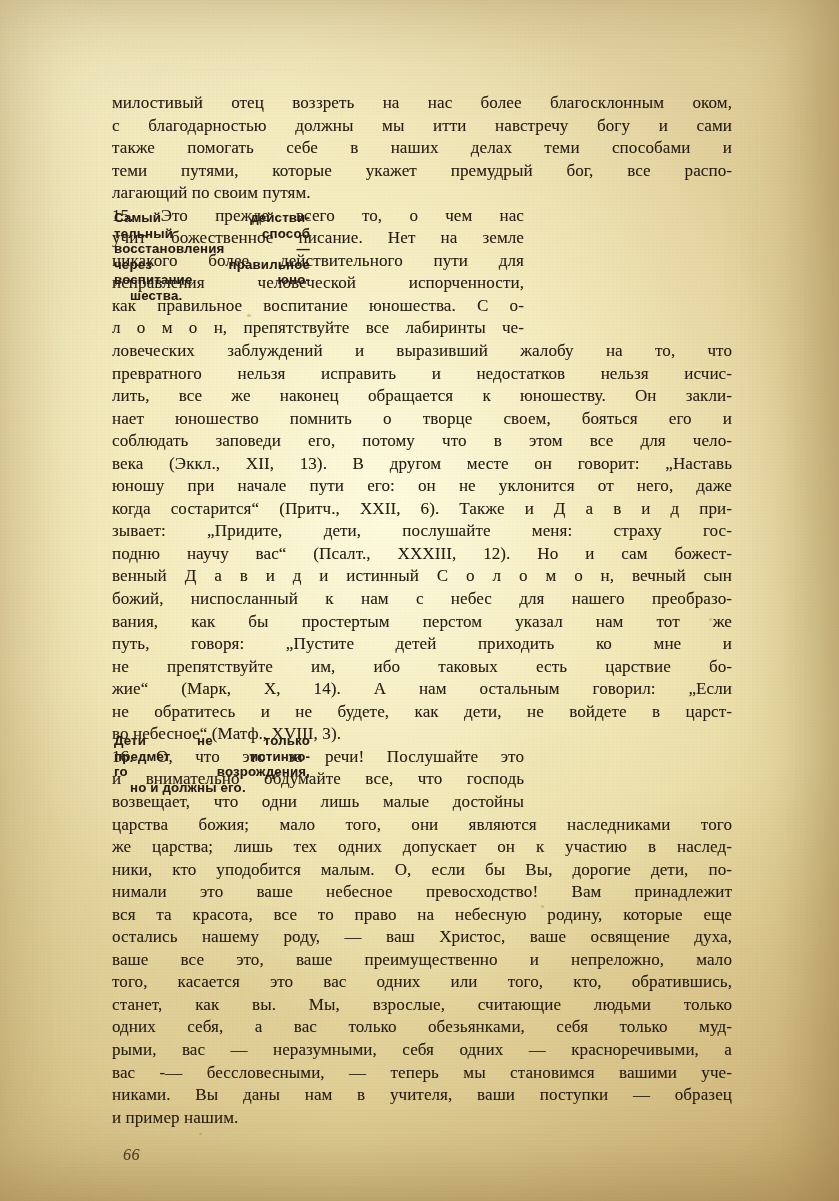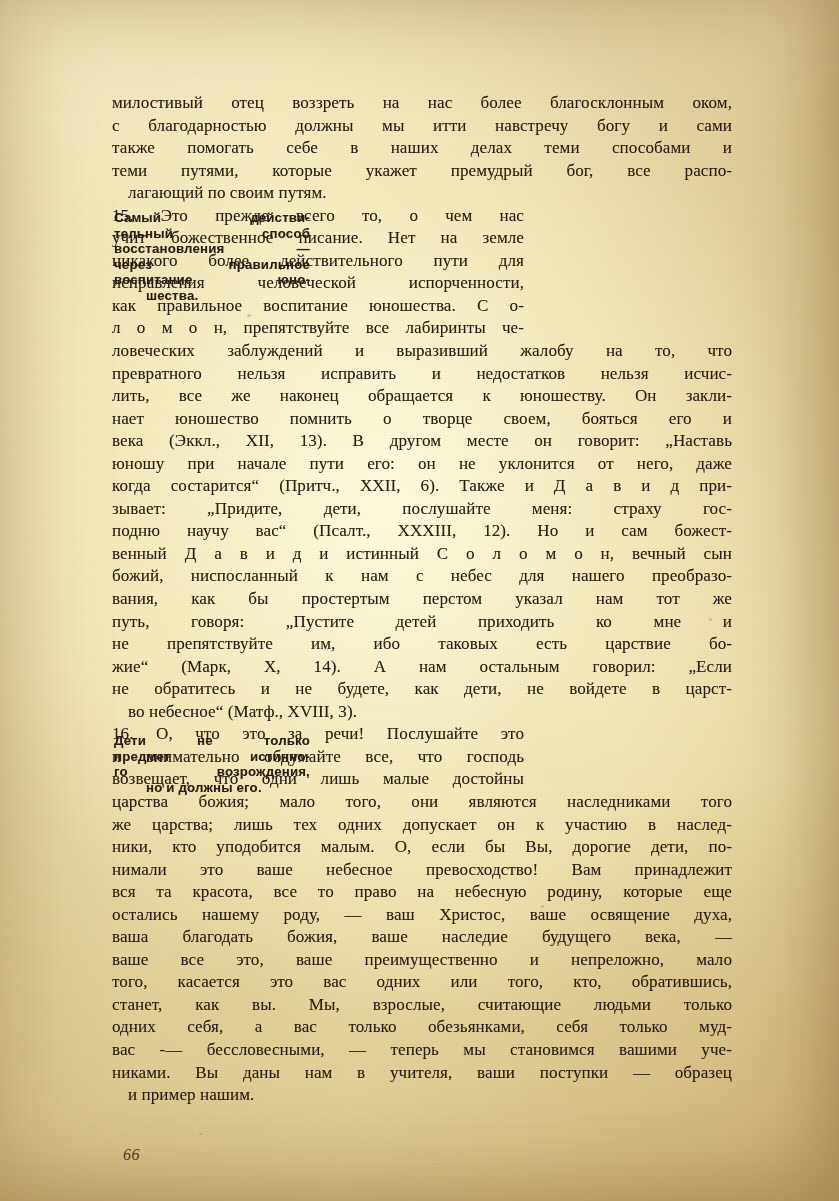--- a/index.html
+++ b/index.html
@@ -62,21 +62,21 @@
     text-rendering: optimizeLegibility;
   }
 
   
   .ln {
     display: block;
     text-align: justify;
     text-align-last: justify;
     white-space: pre-wrap;
   }
-  .ln.last { text-align-last: left; margin-left: 16px; }
+  .ln.last { text-align-last: left; }
 
   
   .sidenote {
     position: absolute;
     width: 196px;
     font-family: "Liberation Sans", "DejaVu Sans", sans-serif;
     font-weight: bold;
     font-size: 13.2px;
     line-height: 15.6px;
     color: #2a2118;
@@ -157,20 +157,21 @@
       <span class="ln">как правильное воспитание юношества. С о-</span>
     </p>
     <p class="body beside">
       <span class="ln">л о м о н, препятствуйте все лабиринты че-</span>
     </p>
     <p class="body">
       <span class="ln">ловеческих заблуждений и выразивший жалобу на то, что</span>
       <span class="ln">превратного нельзя исправить и недостатков нельзя исчис-</span>
       <span class="ln">лить, все же наконец обращается к юношеству. Он закли-</span>
       <span class="ln">нает юношество помнить о творце своем, бояться его и</span>
+      <span class="ln">соблюдать заповеди его, потому что в этом все для чело-</span>
       <span class="ln">века (Эккл., XII, 13). В другом месте он говорит: „Наставь</span>
       <span class="ln">юношу при начале пути его: он не уклонится от него, даже</span>
       <span class="ln">когда состарится“ (Притч., XXII, 6). Также и Д а в и д при-</span>
       <span class="ln">зывает: „Придите, дети, послушайте меня: страху гос-</span>
       <span class="ln">подню научу вас“ (Псалт., XXXIII, 12). Но и сам божест-</span>
       <span class="ln">венный Д а в и д и истинный С о л о м о н, вечный сын</span>
       <span class="ln">божий, ниспосланный к нам с небес для нашего преобразо-</span>
       <span class="ln">вания, как бы простертым перстом указал нам тот же</span>
       <span class="ln">путь, говоря: „Пустите детей приходить ко мне и</span>
       <span class="ln">не препятствуйте им, ибо таковых есть царствие бо-</span>
@@ -184,25 +185,25 @@
       <span class="ln">и внимательно обдумайте все, что господь</span>
       <span class="ln">возвещает, что одни лишь малые достойны</span>
     </p>
     <p class="body">
       <span class="ln">царства божия; мало того, они являются наследниками того</span>
       <span class="ln">же царства; лишь тех одних допускает он к участию в наслед-</span>
       <span class="ln">ники, кто уподобится малым. О, если бы Вы, дорогие дети, по-</span>
       <span class="ln">нимали это ваше небесное превосходство! Вам принадлежит</span>
       <span class="ln">вся та красота, все то право на небесную родину, которые еще</span>
       <span class="ln">остались нашему роду, — ваш Христос, ваше освящение духа,</span>
-      <span class="ln">ваша благодать божия, ваше наследие будущего века, —</span>
       <span class="ln">ваше все это, ваше преимущественно и непреложно, мало</span>
       <span class="ln">того, касается это вас одних или того, кто, обратившись,</span>
       <span class="ln">станет, как вы. Мы, взрослые, считающие людьми только</span>
       <span class="ln">одних себя, а вас только обезьянками, себя только муд-</span>
+      <span class="ln">рыми, вас — неразумными, себя одних — красноречивыми, а</span>
       <span class="ln">вас -— бессловесными, — теперь мы становимся вашими уче-</span>
       <span class="ln">никами. Вы даны нам в учителя, ваши поступки — образец</span>
       <span class="ln last">и пример нашим.</span>
     </p>
 
   </div>
 
   <div class="sidenote" id="sidenote-1">
     <span class="ln">Самый действи-</span>
     <span class="ln">тельный способ</span>

